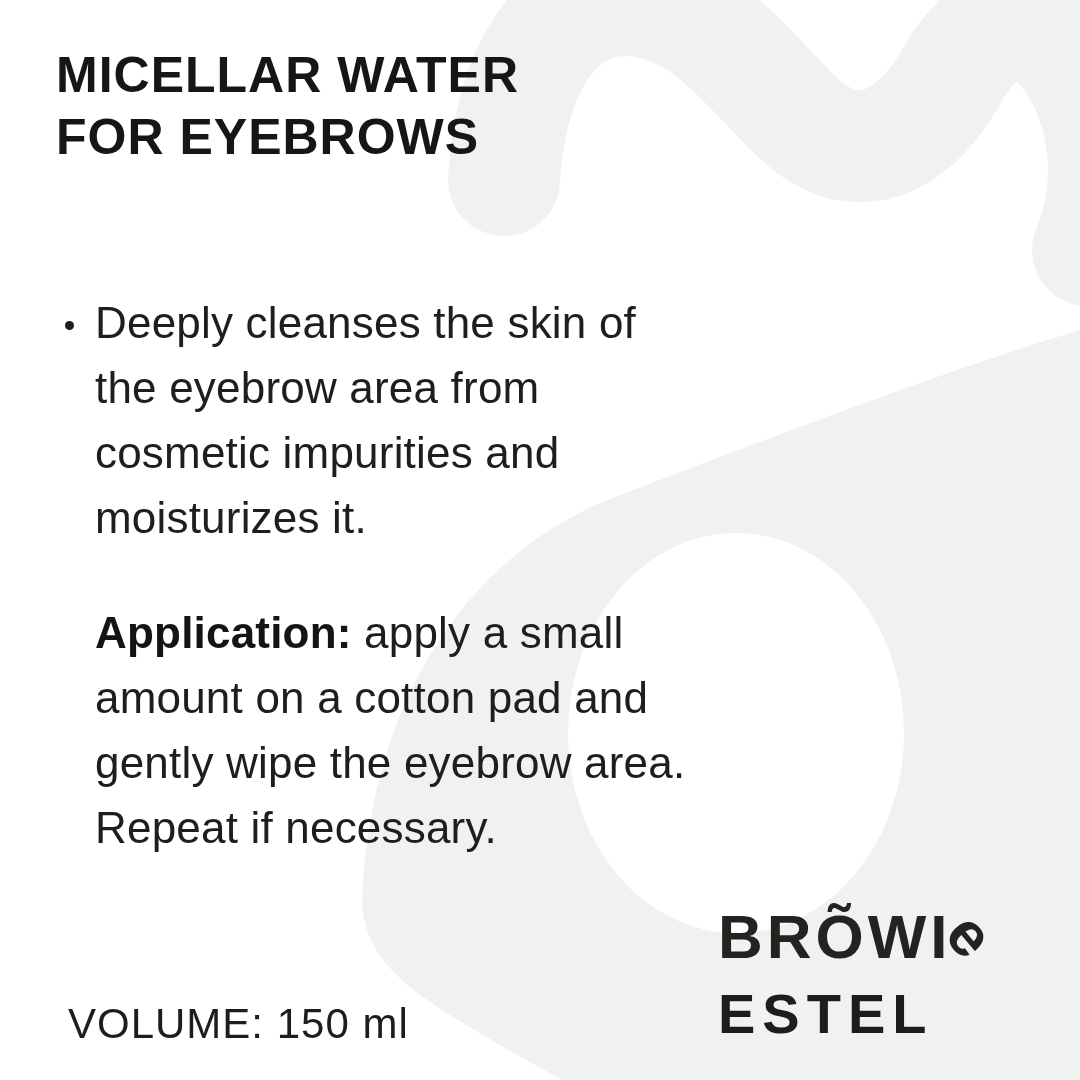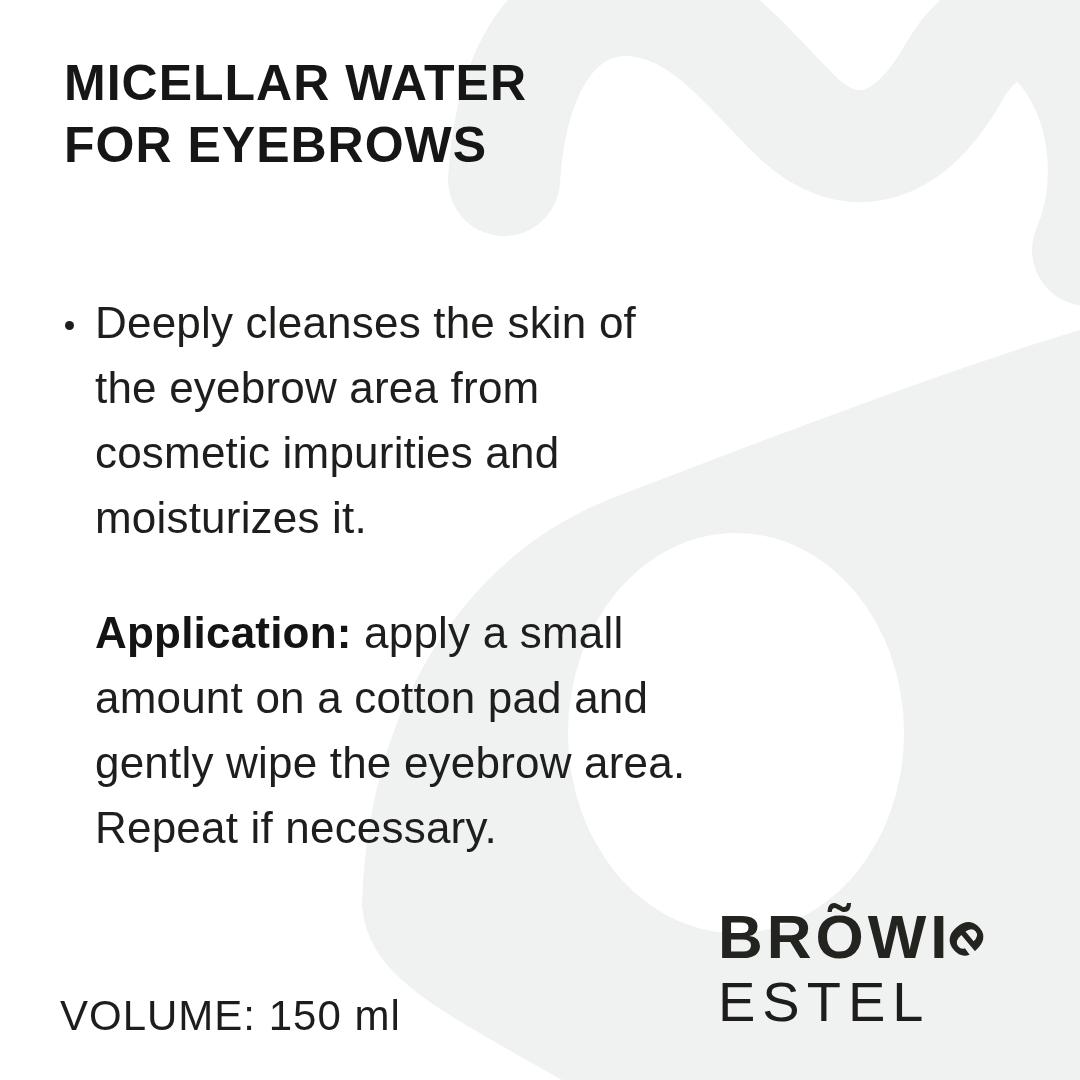--- a/index.html
+++ b/index.html
@@ -7,55 +7,55 @@
     width: 1080px; height: 1080px;
     background: #ffffff;
     font-family: "Liberation Sans", sans-serif;
     position: relative; overflow: hidden;
   }
   .canvas { position: absolute; inset: 0; width: 1080px; height: 1080px; overflow: hidden; background: #ffffff; }
   .watermark { position: absolute; left: 0; top: 0; z-index: 0; }
   .content { position: absolute; inset: 0; z-index: 1; }
 
   .title {
-    position: absolute; left: 56px; top: 44px; margin: 8px;
+    position: absolute; left: 56px; top: 44px; margin: 0;
     font-size: 50px; line-height: 62px; font-weight: 700;
     letter-spacing: 1px; color: #161616;
   }
 
   .bullet-dot {
     position: absolute; left: 65px; top: 321px;
     width: 9px; height: 9px; border-radius: 50%;
     background: #1d1d1b;
   }
 
   .para {
     position: absolute; margin: 0;
     font-size: 44px; line-height: 65px; font-weight: 400;
     letter-spacing: 0.2px; color: #1e1e1c;
   }
   .p1 { left: 95px; top: 290px; }
   .p2 { left: 95px; top: 600px; }
   .p2 strong { font-weight: 700; color: #141414; }
 
   .volume {
-    position: absolute; left: 56px; top: 982px; margin: 4px;
+    position: absolute; left: 56px; top: 982px; margin: 12px;
     font-size: 42px; line-height: 60px; font-weight: 400;
     letter-spacing: 1px; color: #1d1d1b;
   }
 
   .logo { position: absolute; left: 718px; top: 905px; color: #23231f; }
   .logo-brand {
     font-size: 62px; font-weight: 700; letter-spacing: 4px;
     line-height: 64px; white-space: nowrap;
   }
   .brand-e { display: inline-block; transform: rotate(50deg); }
   .logo-company {
-    font-size: 56px; font-weight: 400; letter-spacing: 7px;
-    line-height: 58px; margin-top: 4px; color: #1d1d1b; white-space: nowrap;
+    font-size: 56px; font-weight: 700; letter-spacing: 7px;
+    line-height: 58px; margin-top: 16px; color: #1d1d1b; white-space: nowrap;
   }
 </style>
 </head>
 <body>
 
 <div class="canvas">
 
   <svg class="watermark" width="1080" height="1080" viewBox="0 0 1080 1080" aria-hidden="true">
     <path d="M 504,180 C 512,48 572,-12 646,2 C 708,14 744,64 794,114 C 848,168 908,154 954,72 C 986,16 1034,8 1070,58 C 1108,112 1114,190 1088,250" fill="none" stroke-width="112" stroke-linecap="round" stroke="#f0f2f2"></path>
     <path d="M 362,905 C 368,700 470,552 615,497 C 775,436 940,372 1080,330 L 1080,1080 L 562,1080 C 432,1006 368,976 362,905 Z" fill="#f0f2f2"></path>

